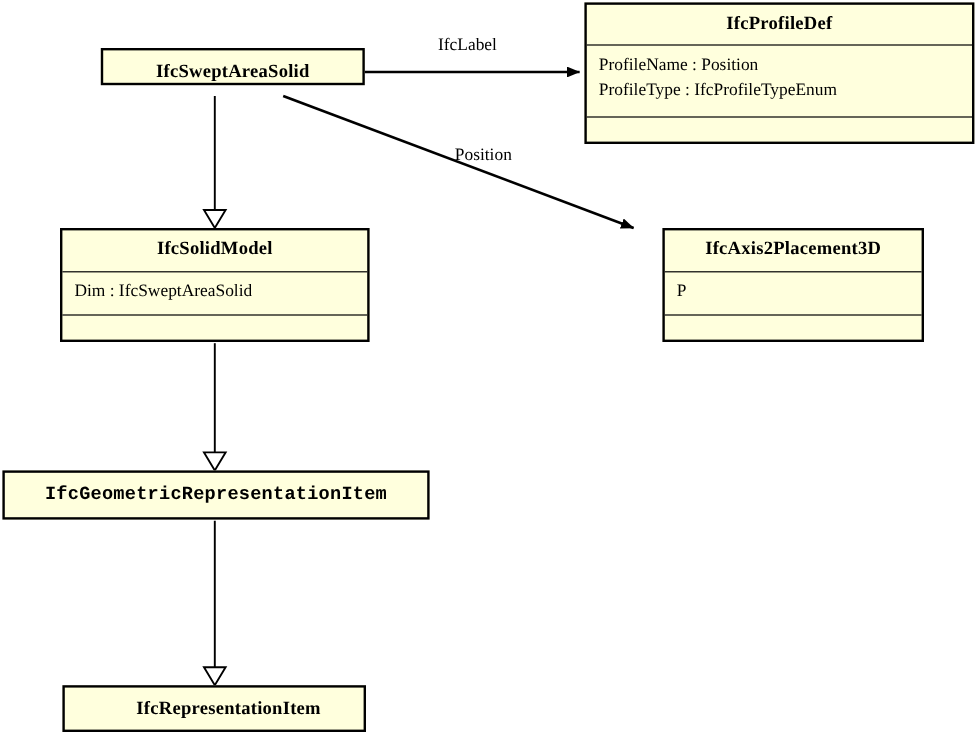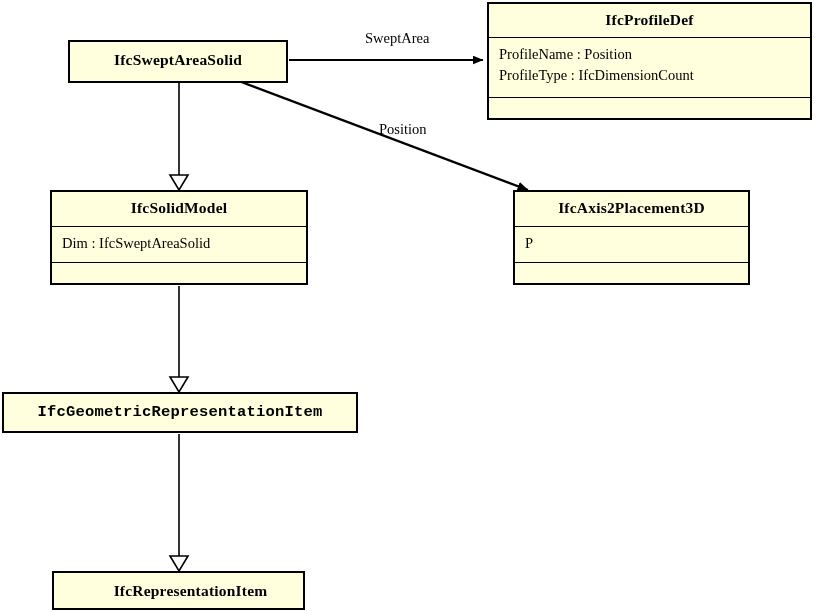--- a/index.html
+++ b/index.html
@@ -60,34 +60,34 @@
   }
   .edge-label {
     position: absolute;
     font-size: 14.5px;
     font-family: "Liberation Serif", serif;
     color: #000000;
     white-space: nowrap;
     z-index: 8;
   }
   
-  #cls-sweptareasolid { left: 68px;  top: 40px;  width: 220px; height: 43px; }
+  #cls-sweptareasolid { left: 84px;  top: 40px;  width: 220px; height: 31px; }
   #cls-sweptareasolid .comp-name { line-height: 35px; }
 
   #cls-profiledef { left: 487px; top: 2px; width: 325px; height: 118px; }
   #cls-profiledef .comp-name  { height: 33px; line-height: 31px; }
   #cls-profiledef .comp-attrs { height: 60px; padding-top: 6px; }
   #cls-profiledef .comp-ops   { height: 25px; }
 
   #cls-solidmodel { left: 50px; top: 190px; width: 258px; height: 95px; }
   #cls-solidmodel .comp-name  { height: 34px; line-height: 32px; }
   #cls-solidmodel .comp-attrs { height: 36px; padding-top: 6px; }
   #cls-solidmodel .comp-ops   { height: 25px; }
 
-  #cls-axis2placement3d { left: 513px; top: 190px; width: 237px; height: 95px; }
+  #cls-axis2placement3d { left: 552px; top: 190px; width: 218px; height: 95px; }
   #cls-axis2placement3d .comp-name  { height: 34px; line-height: 32px; }
   #cls-axis2placement3d .comp-attrs { height: 36px; padding-top: 6px; }
   #cls-axis2placement3d .comp-ops   { height: 25px; }
 
   #cls-geometricrepresentationitem { left: 2px; top: 392px; width: 356px; height: 41px; font-family: Liberation Mono, monospace; }
   #cls-geometricrepresentationitem .comp-name { line-height: 37px; }
 
   #cls-representationitem { left: 52px; top: 571px; width: 253px; height: 39px; padding-left: 24px; }
   #cls-representationitem .comp-name { line-height: 35px; }
 
@@ -125,33 +125,33 @@
       <line x1="179" y1="286" x2="179" y2="377" stroke="#000000" stroke-width="1.6"></line>
       <path d="M170,377 L188,377 L179,392 z" fill="#ffffff" stroke="#000000" stroke-width="1.6" stroke-linejoin="miter"></path>
     </g>
 
     <g>
       <line x1="179" y1="434" x2="179" y2="556" stroke="#000000" stroke-width="1.6"></line>
       <path d="M170,556 L188,556 L179,571 z" fill="#ffffff" stroke="#000000" stroke-width="1.6" stroke-linejoin="miter"></path>
     </g>
   </svg>
 
-  <div class="edge-label" id="lbl-sweptarea">SweptArea</div>
+  <div class="edge-label" id="lbl-sweptarea">IfcLabel</div>
 
   <div class="edge-label" id="lbl-position">Position</div>
 
   <div class="uml-class" id="cls-sweptareasolid">
     <div class="compartment comp-name">IfcSweptAreaSolid</div>
   </div>
 
   <div class="uml-class" id="cls-profiledef">
     <div class="compartment comp-name">IfcProfileDef</div>
     <div class="compartment comp-attrs">
       <div class="attr-line">ProfileName :  Position</div>
-      <div class="attr-line">ProfileType :  IfcDimensionCount</div>
+      <div class="attr-line">ProfileType :  IfcProfileTypeEnum</div>
     </div>
     <div class="compartment comp-ops"></div>
   </div>
 
   <div class="uml-class" id="cls-solidmodel">
     <div class="compartment comp-name">IfcSolidModel</div>
     <div class="compartment comp-attrs">
       <div class="attr-line">Dim :  IfcSweptAreaSolid</div>
     </div>
     <div class="compartment comp-ops"></div>

